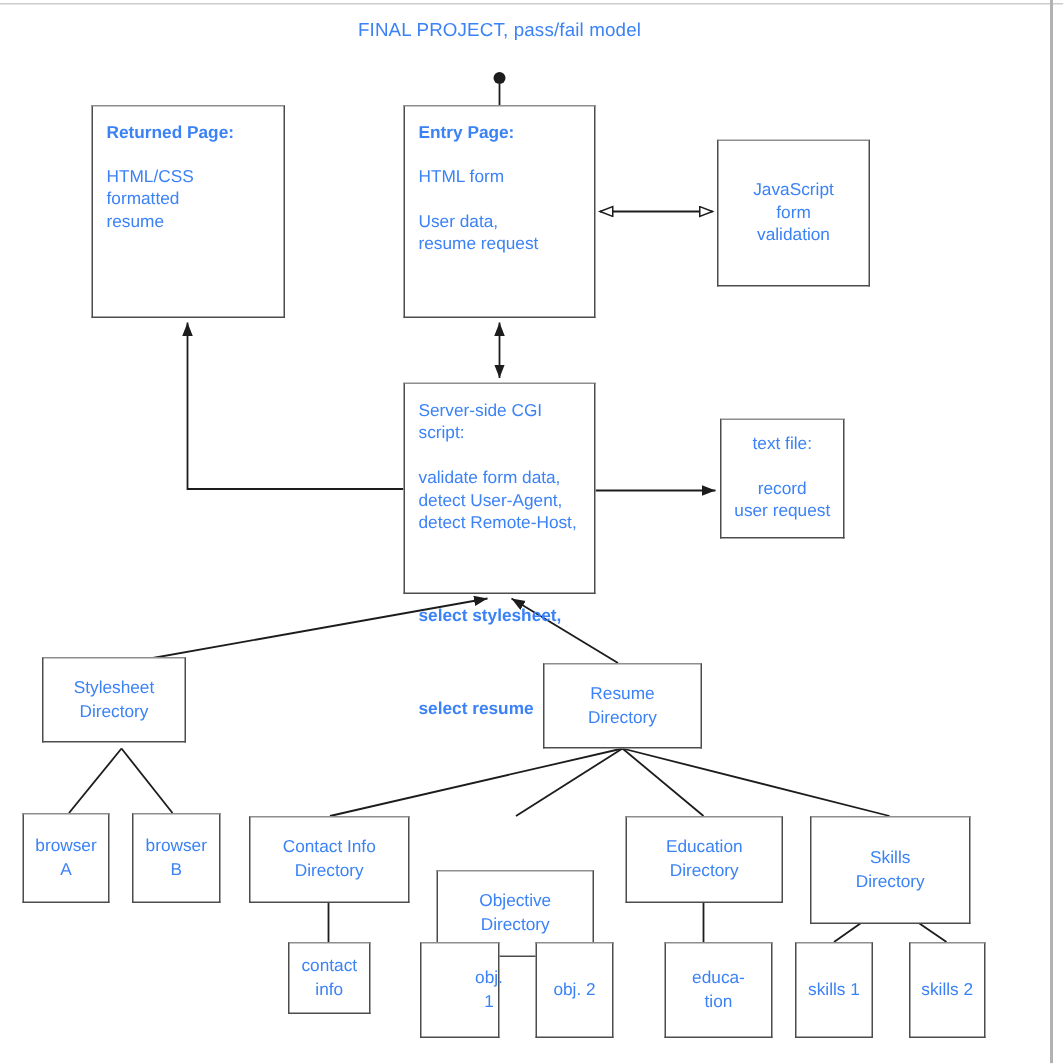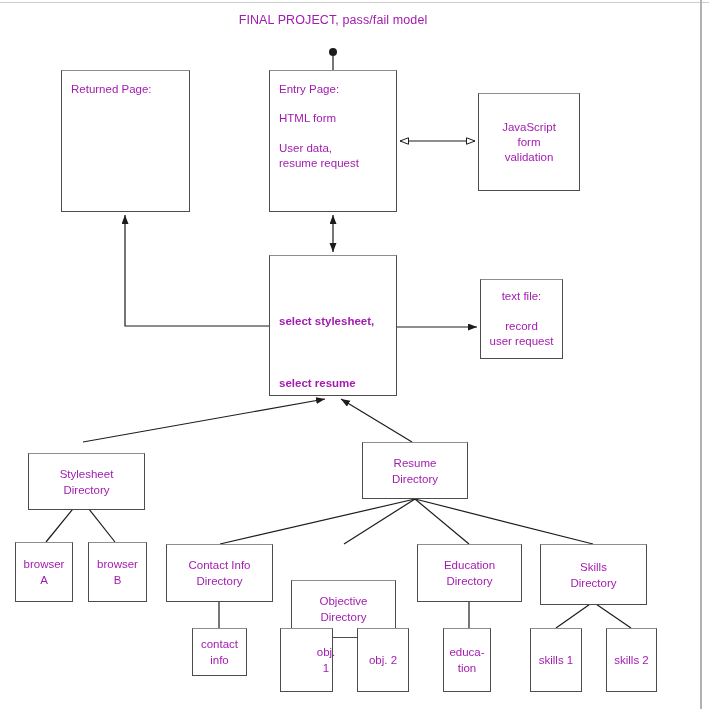--- a/index.html
+++ b/index.html
@@ -1,34 +1,34 @@
 <!DOCTYPE html>
 <html><head>
 <meta charset="utf-8">
 <style>
   html,body{margin:0;padding:0;background:#ffffff;}
   #canvas{
     position:relative;width:709px;height:709px;background:#ffffff;
-    font-family:"Liberation Sans","DejaVu Sans",sans-serif;color:#a21caf;
+    font-family:"Liberation Sans","DejaVu Sans",sans-serif;color:#3b82f6;
     overflow:hidden;
   }
   .frame-top{position:absolute;top:2px;left:0;width:709px;height:1px;background:#cdcdcd;}
   .frame-right{position:absolute;top:0;left:700px;width:2px;height:709px;background:#b2b2b2;}
   #diagram-title{
     position:absolute;top:13px;left:0;width:666px;text-align:center;
     font-size:12.5px;letter-spacing:0.1px;
   }
   svg.connectors{position:absolute;top:0;left:0;}
   .node{
     position:absolute;box-sizing:border-box;background:#fff;
     border:1px solid #4c4c4c;border-top-color:#8e8e8e;
     font-size:11.5px;line-height:15px;
   }
   .node-left{padding:11px 9px;text-align:left;}
-  .node-title{font-weight:normal;margin-bottom:14px;white-space:pre-line;}
+  .node-title{font-weight:bold;margin-bottom:14px;white-space:pre-line;}
   .node-body{white-space:pre-line;}
   .node-center{display:flex;align-items:center;justify-content:center;text-align:center;}
   .node-center .node-body{line-height:15px;}
   .dir .node-body, .leaf .node-body{line-height:16px;}
   .bold-line{font-weight:bold;white-space:pre-line;margin-top:47px;}
 </style>
 </head>
 <body>
 
 <div id="canvas">
@@ -76,49 +76,57 @@
       <line x1="344" y1="602" x2="307" y2="628"></line>
       <line x1="344" y1="602" x2="383" y2="628"></line>
       <line x1="469" y1="602" x2="469" y2="628"></line>
       <line x1="593" y1="602" x2="556" y2="628"></line>
       <line x1="593" y1="602" x2="631" y2="628"></line>
     </g>
   </svg>
 
   <div class="node node-left" style="left:61px;top:70px;width:129px;height:142px;">
     <div class="node-title">Returned Page:</div>
+    <div class="node-body">HTML/CSS formatted
+resume</div>
   </div>
 
   <div class="node node-left" style="left:269px;top:70px;width:128px;height:142px;">
     <div class="node-title">Entry Page:</div>
     <div class="node-body">HTML form
 
 User data,
 resume request</div>
   </div>
 
   <div class="node node-center" style="left:478px;top:93px;width:102px;height:98px;">
     <div class="node-body">JavaScript
 form
 validation</div>
   </div>
 
   <div class="node node-left" style="left:269px;top:255px;width:128px;height:141px;">
+    <div class="node-body">Server-side CGI
+script:
+
+validate form data,
+detect User-Agent,
+detect Remote-Host,</div>
     <div class="bold-line">select stylesheet,</div>
     <div class="bold-line">select resume</div>
   </div>
 
   <div class="node node-center" style="left:480px;top:279px;width:83px;height:80px;">
     <div class="node-body">text file:
 
 record
 user request</div>
   </div>
 
-  <div class="node node-center dir" style="left:28px;top:453px;width:117px;height:57px;">
+  <div class="node node-center dir" style="left:28px;top:438px;width:96px;height:57px;">
     <div class="node-body">Stylesheet
 Directory</div>
   </div>
 
   <div class="node node-center dir" style="left:362px;top:442px;width:106px;height:57px;">
     <div class="node-body">Resume
 Directory</div>
   </div>
 
   <div class="node node-center dir" style="left:15px;top:542px;width:58px;height:60px;">
@@ -139,39 +147,39 @@
   <div class="node node-center dir" style="left:291px;top:544px;width:105px;height:58px;margin-top:36px;">
     <div class="node-body">Objective
 Directory</div>
   </div>
 
   <div class="node node-center dir" style="left:417px;top:544px;width:105px;height:58px;">
     <div class="node-body">Education
 Directory</div>
   </div>
 
-  <div class="node node-center dir" style="left:540px;top:544px;width:107px;height:61px;">
+  <div class="node node-center dir" style="left:540px;top:544px;width:107px;height:72px;">
     <div class="node-body">Skills
 Directory</div>
   </div>
 
   <div class="node node-center leaf" style="left:192px;top:628px;width:55px;height:48px;">
     <div class="node-body">contact
 info</div>
   </div>
 
   <div class="node node-center leaf" style="left:280px;top:628px;width:53px;height:64px;padding-left:39px;">
     <div class="node-body">obj. 1</div>
   </div>
 
   <div class="node node-center leaf" style="left:357px;top:628px;width:52px;height:64px;text-align:right;">
     <div class="node-body">obj. 2</div>
   </div>
 
-  <div class="node node-center leaf" style="left:443px;top:628px;width:48px;height:64px;">
+  <div class="node node-center leaf" style="left:443px;top:628px;width:72px;height:64px;">
     <div class="node-body">educa-
 tion</div>
   </div>
 
   <div class="node node-center leaf" style="left:530px;top:628px;width:52px;height:64px;">
     <div class="node-body">skills 1</div>
   </div>
 
   <div class="node node-center leaf" style="left:606px;top:628px;width:51px;height:64px;text-align:right;">
     <div class="node-body">skills 2</div>

